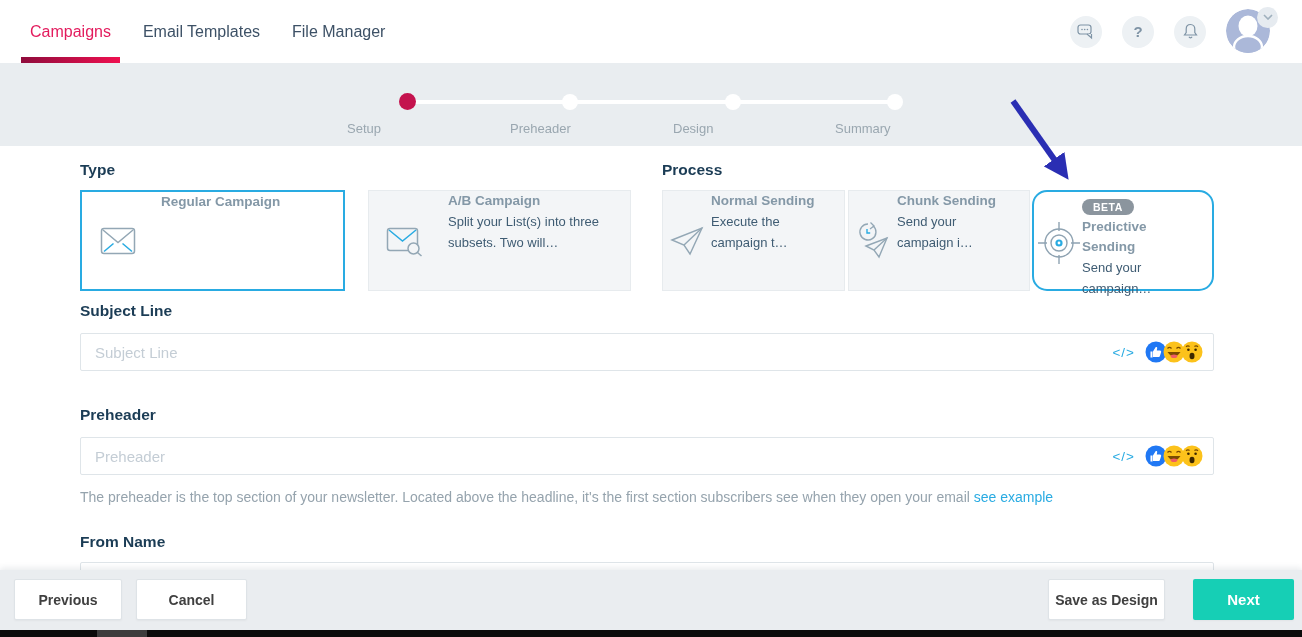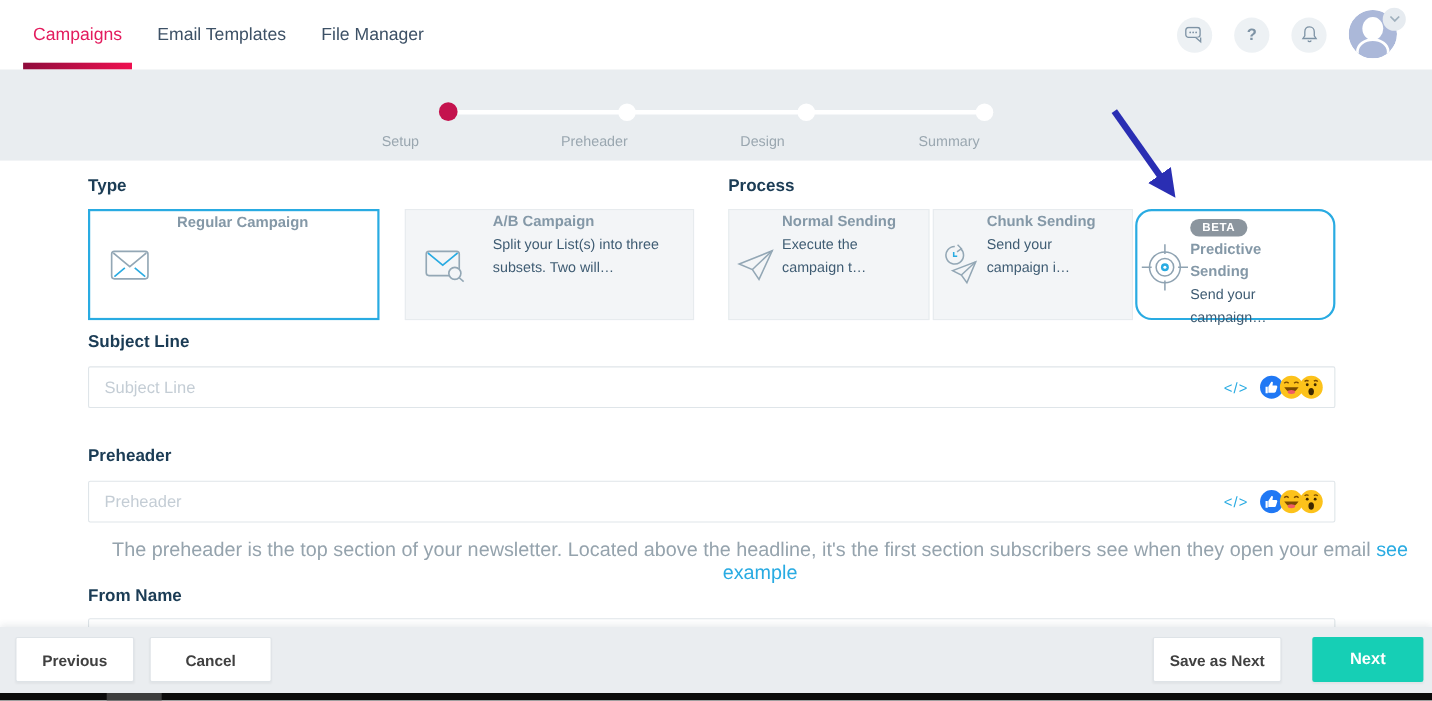--- a/index.html
+++ b/index.html
@@ -46,21 +46,21 @@
     border:1px solid #dfe5e9; border-radius:2px; }
   .field-box input { width:100%; height:100%; border:none; outline:none; background:transparent;
     font-family:"Liberation Sans", sans-serif; font-size:15px; color:#3f5c73; padding:0 120px 0 14px; }
   .field-box input::placeholder { color:#c4cdd5; }
   .field-tools { position:absolute; right:10px; top:0; height:36px; display:flex; align-items:center; gap:10px; }
   .code-icon { color:#29abe2; font-size:13.5px; letter-spacing:1px; cursor:pointer; }
   .emoji-trio { display:flex; align-items:center; cursor:pointer; }
   .emoji-trio svg { margin-left:-4px; }
   .emoji-trio svg:first-child { margin-left:0; }
 
-  .helper-text { position:absolute; left:80px; top:489px; font-size:18px; color:#95a3ad;text-align:center; }
+  .helper-text { position:absolute; left:80px; top:489px; font-size:14px; color:#95a3ad; }
   .helper-link { color:#29abe2; cursor:pointer; }
 
   
   .footer { position:absolute; left:0; top:570px; width:100%; height:60px; background:#eaedf0;
     box-shadow:0 -2px 6px rgba(40,60,80,.10); z-index:10; }
   .btn { position:absolute; top:9px; height:41px; background:#fff; border:1px solid #dee3e7; border-radius:2px;
     font-family:"Liberation Sans", sans-serif; font-size:14px; font-weight:bold; color:#404040; cursor:pointer;
     box-shadow:0 1px 2px rgba(0,0,0,.04); }
   .btn.primary { background:#16cfb5; border:none; color:#fff; font-size:15px; }
 
@@ -277,21 +277,21 @@
       <marker id="ah" markerWidth="4.2" markerHeight="4.2" refX="2" refY="2.1" orient="auto">
         <path d="M0,0 L4.2,2.1 L0,4.2 z" fill="#2a2eb3"></path>
       </marker>
     </defs>
     <line x1="1013" y1="101" x2="1061" y2="169" stroke="#2a2eb3" stroke-width="6" marker-end="url(#ah)"></line>
   </svg>
 
   <div class="footer">
     <button class="btn" style="left:14px; width:108px;">Previous</button>
     <button class="btn" style="left:136px; width:111px;">Cancel</button>
-    <button class="btn" style="left:1048px; width:117px;">Save as Next</button>
+    <button class="btn" style="left:1048px; width:117px;">Save as Design</button>
     <button class="btn primary" style="left:1177px; width:101px;margin-left:16px;">Next</button>
   </div>
 
   <div class="taskbar-strip">
     <div class="taskbar-seg"></div>
   </div>
 
 </div>
 
 </body></html>

